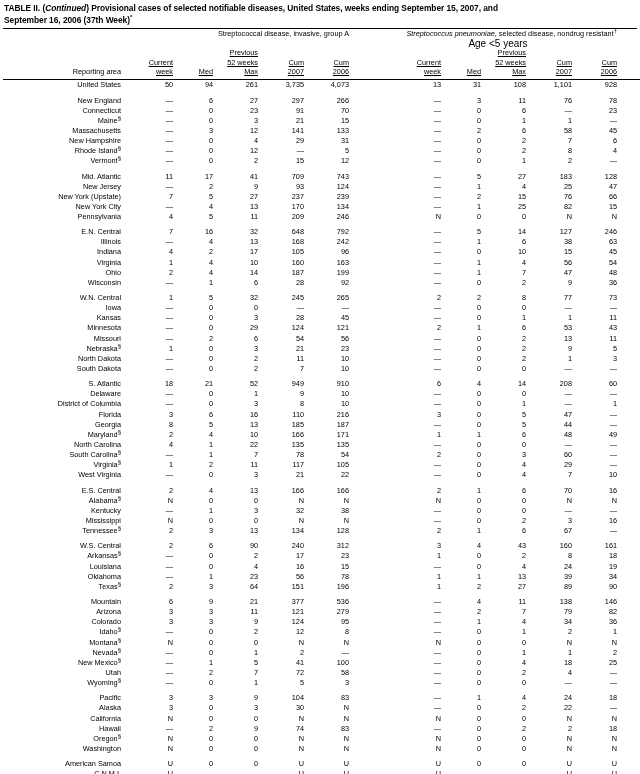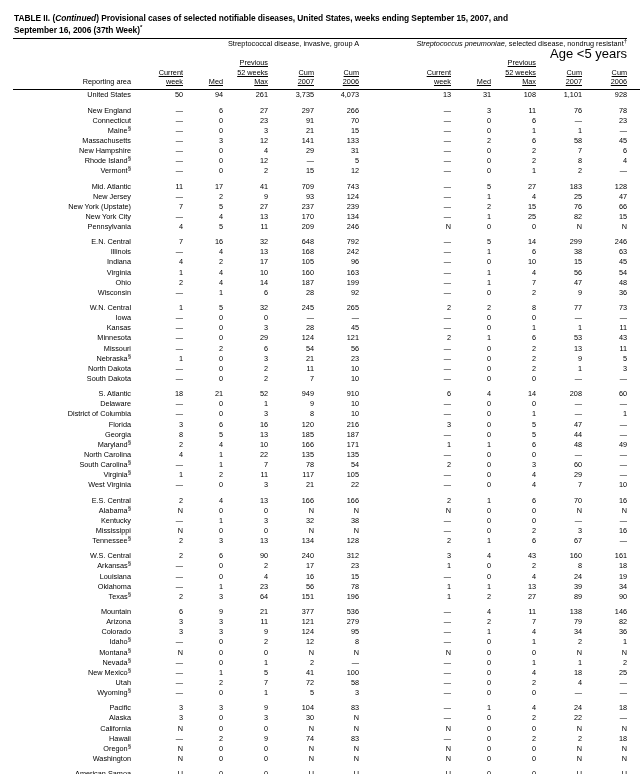--- a/index.html
+++ b/index.html
@@ -11,21 +11,21 @@
     width: 640px;
     height: 774px;
     font-family: "Liberation Sans", sans-serif;
     color: #000000;
     overflow: hidden;
   }
   .page {
     position: relative;
     width: 640px;
     height: 774px;
-    padding: 10px;
+    padding: 0;
     box-sizing: border-box;
   }
 
   
   .title {
     font-size: 8.4px;
     font-weight: bold;
     line-height: 11.5px;
     padding: 3px 4px 0 4px;
     letter-spacing: -0.05px;
@@ -67,22 +67,22 @@
   col.c-c06   { width: 45px; }
   col.c-gap   { width: 30px; }
   col.c-cur2  { width: 62px; }
   col.c-med2  { width: 40px; }
   col.c-max2  { width: 45px; }
   col.c-c072  { width: 46px; }
   col.c-c062  { width: 45px; }
   col.c-tail  { width: 60px; }
 
   .hdr-grp {
-    text-align: right;
-    font-size: 13px;
+    text-align: center;
+    font-size: 10px;
     line-height: 9.6px;
     padding-bottom: 1px;
   }
   .hdr-grp .ital { font-style: italic; }
   .hdr-cell { text-align: center; text-decoration: underline; }
   .hdr-left { text-align: left; padding-left: 1px; }
 
   .rule-head {
     border-bottom: 1.1px solid #000;
   }
@@ -427,21 +427,21 @@
           <td class="area bold">E.N. Central</td>
           <td class="num bold">7</td>
           <td class="num bold">16</td>
           <td class="num bold">32</td>
           <td class="num bold">648</td>
           <td class="num bold">792</td>
           <td></td>
           <td class="num2 bold">—</td>
           <td class="num2 bold">5</td>
           <td class="num2 bold">14</td>
-          <td class="num2 bold">299</td>
+          <td class="num2 bold">127</td>
           <td class="num2 bold">246</td>
           <td></td>
         </tr>
         <tr class="drow">
           <td class="area">Illinois</td>
           <td class="num">—</td>
           <td class="num">4</td>
           <td class="num">13</td>
           <td class="num">168</td>
           <td class="num">242</td>
@@ -682,21 +682,21 @@
           <td class="num2">1</td>
           <td class="num2">—</td>
           <td class="num2">1</td>
           <td></td>
         </tr>
         <tr class="drow">
           <td class="area">Florida</td>
           <td class="num">3</td>
           <td class="num">6</td>
           <td class="num">16</td>
-          <td class="num">120</td>
+          <td class="num">110</td>
           <td class="num">216</td>
           <td></td>
           <td class="num2">3</td>
           <td class="num2">0</td>
           <td class="num2">5</td>
           <td class="num2">47</td>
           <td class="num2">—</td>
           <td></td>
         </tr>
         <tr class="drow">

